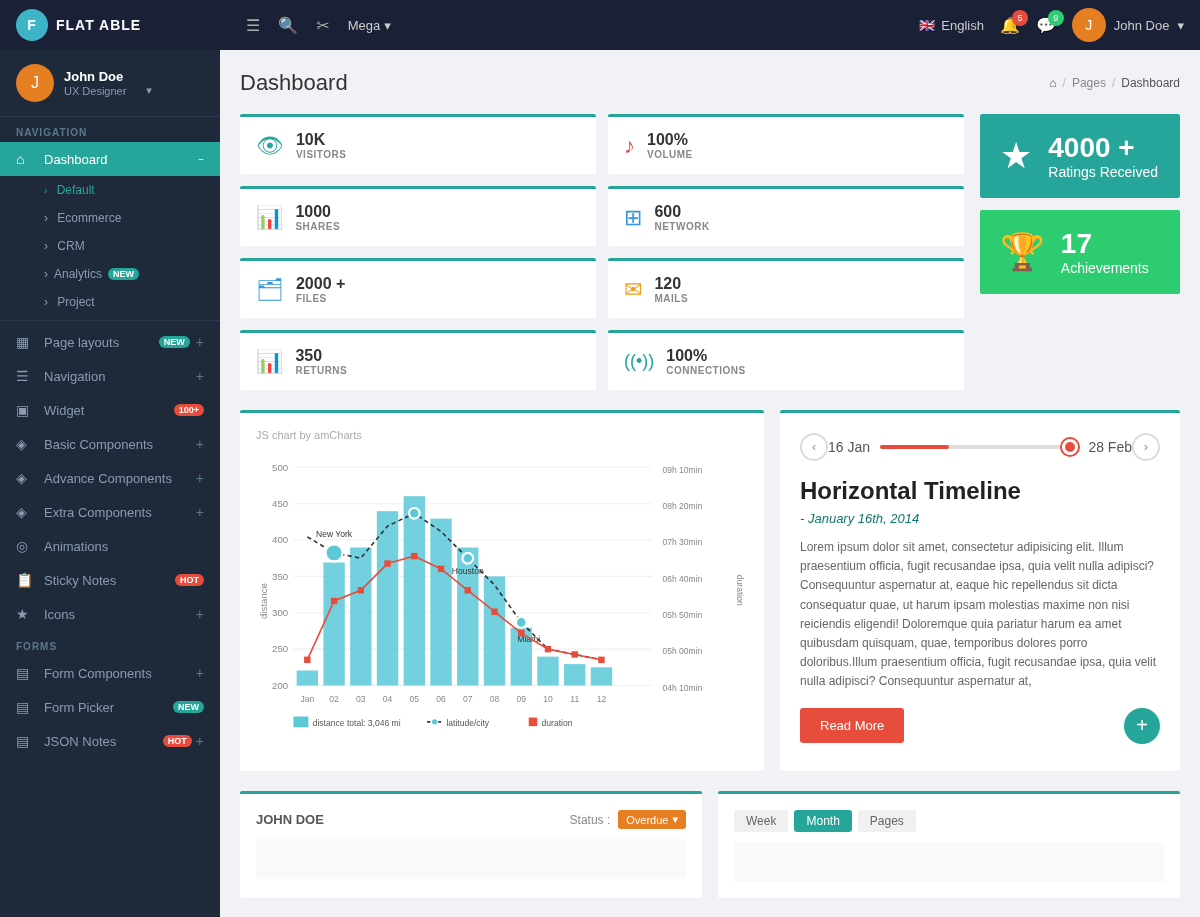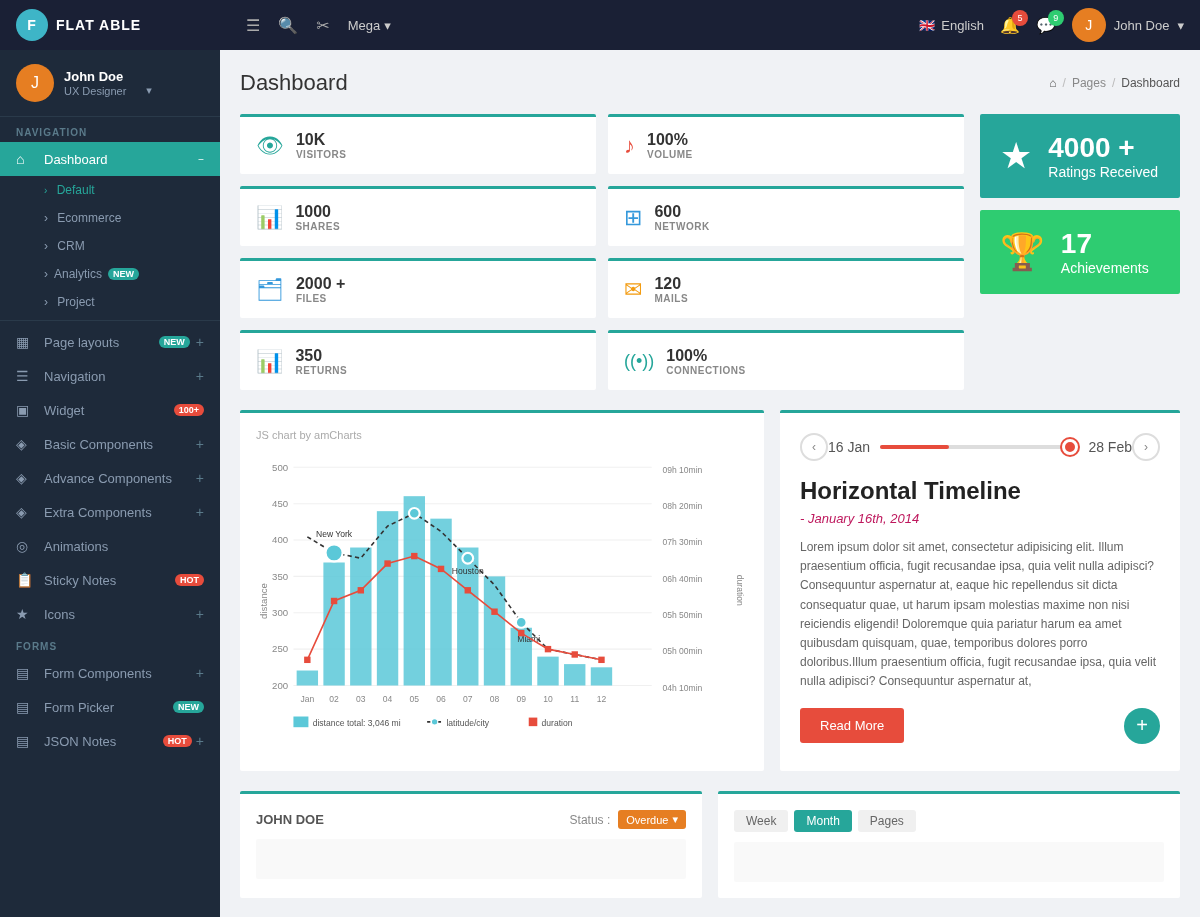--- a/index.html
+++ b/index.html
@@ -133,21 +133,21 @@
 
     
     .timeline-card { background: white; border-top: 3px solid #26a69a; border-radius: 2px; width: 400px; padding: 20px; }
     .timeline-nav { display: flex; align-items: center; justify-content: space-between; margin-bottom: 16px; }
     .timeline-date { font-size: 14px; color: #555; font-weight: 500; }
     .timeline-nav-btn { width: 28px; height: 28px; border-radius: 50%; border: 2px solid #ddd; background: white; display: flex; align-items: center; justify-content: center; color: #888; cursor: pointer; font-size: 12px; }
     .timeline-slider { flex: 1; height: 4px; background: #ddd; margin: 0 10px; position: relative; border-radius: 2px; }
     .timeline-slider-fill { position: absolute; left: 0; top: 0; width: 35%; height: 100%; background: #e74c3c; border-radius: 2px; }
     .timeline-dot { position: absolute; top: -6px; right: 0; width: 16px; height: 16px; border-radius: 50%; background: #e74c3c; border: 3px solid white; box-shadow: 0 0 0 2px #e74c3c; }
     .timeline-title { font-size: 24px; font-weight: 700; color: #222; margin-bottom: 6px; }
-    .timeline-subtitle { font-size: 13px; color: #be185d; margin-bottom: 12px; font-style: italic; }
+    .timeline-subtitle { font-size: 13px; color: #0f766e; margin-bottom: 12px; font-style: italic; }
     .timeline-text { font-size: 12px; color: #666; line-height: 1.6; margin-bottom: 16px; }
     .timeline-actions { display: flex; justify-content: space-between; align-items: center; }
     .read-more-btn { background: #e74c3c; color: white; border: none; padding: 10px 20px; font-size: 13px; border-radius: 3px; cursor: pointer; }
     .timeline-add-btn { width: 36px; height: 36px; border-radius: 50%; background: #26a69a; color: white; border: none; font-size: 20px; cursor: pointer; display: flex; align-items: center; justify-content: center; }
 
     
     .bottom-row { display: flex; gap: 16px; }
     .bottom-card { background: white; border-top: 3px solid #26a69a; border-radius: 2px; flex: 1; padding: 16px; }
     .bottom-card-header { display: flex; justify-content: space-between; align-items: center; margin-bottom: 10px; }
     .bottom-card-title { font-size: 13px; font-weight: 600; color: #555; }

